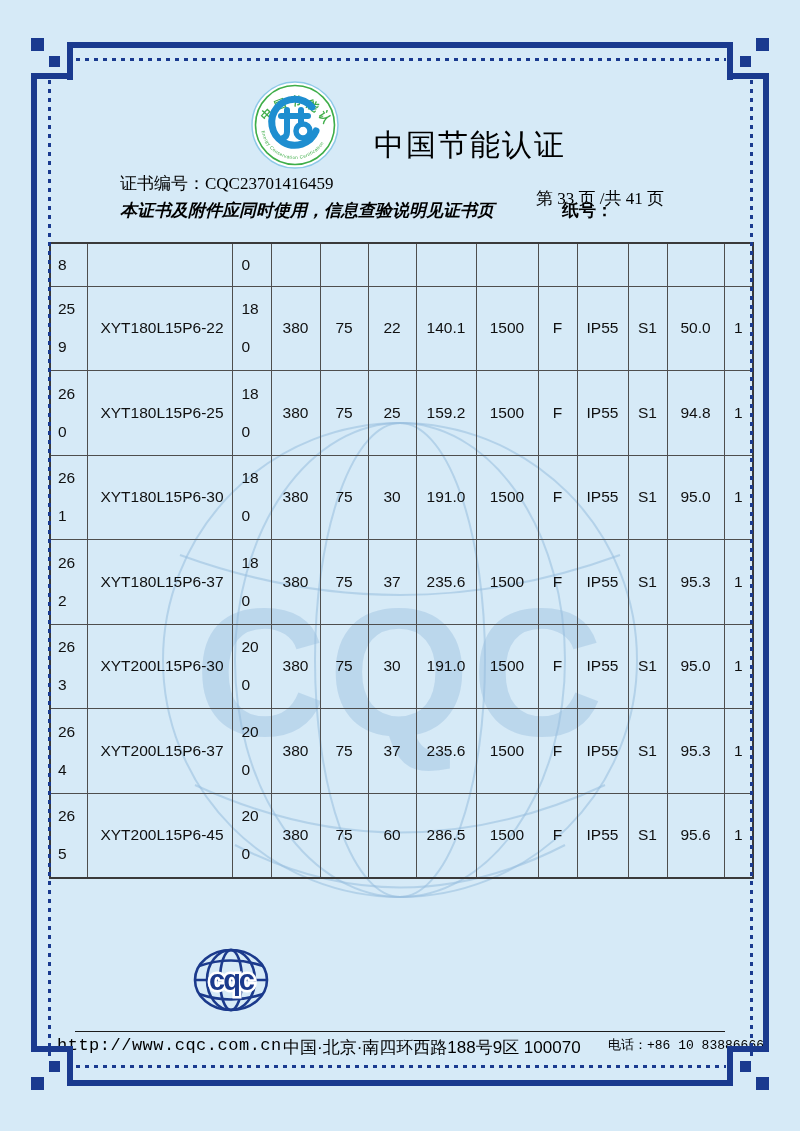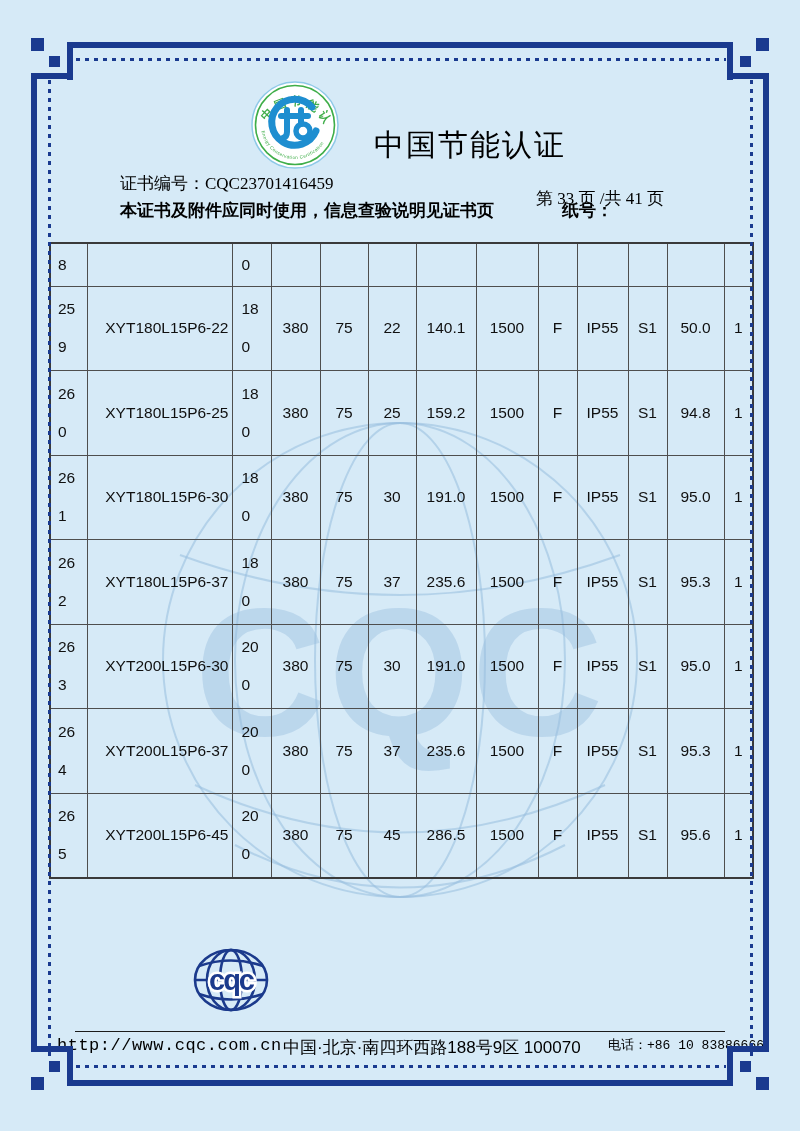--- a/index.html
+++ b/index.html
@@ -26,21 +26,21 @@
     font-size:30px;letter-spacing:2px;color:#000;
     white-space:nowrap;
   }
   .serifline{
     font-family:"Liberation Serif","DejaVu Serif",serif;
     font-size:17px;color:#000;white-space:nowrap;
   }
   #cert-line{left:120px;top:172px;}
   #page-info{left:536px;top:172px;margin-top:15px;}
   .boldline{font-size:17px;font-weight:bold;color:#000;white-space:nowrap;}
-  #notice-line{left:120px;top:199px;}
+  #notice-line{left:120px;top:199px;font-style:italic;}
   #paper-label{left:562px;top:199px;}
   
   #watermark{left:150px;top:405px;width:500px;height:510px;z-index:1;pointer-events:none;}
   
   #spec-table{
     left:49px;top:242px;z-index:2;
     border-collapse:collapse;table-layout:fixed;
     width:703px;
   }
   #spec-table td{
@@ -53,21 +53,21 @@
   #spec-table{border:2px solid #3a3a3a;}
   #spec-table tr{height:84.5px;}
   #spec-table tr.partial-row{height:43px;}
   #spec-table td.col-no{
     text-align:left;padding-left:7px;line-height:38px;
   }
   #spec-table td.col-frame{
     text-align:left;padding-left:9px;line-height:38px;
   }
   #spec-table td.col-model{
-    text-align:right;padding-left:8px;
+    text-align:center;padding-left:8px;
   }
   
   #cqc-logo{left:192px;top:946px;width:78px;height:68px;}
   #org-name{
     left:282px;top:952px;
     font-size:37px;letter-spacing:9px;color:#000;white-space:nowrap;
   }
   #footer-rule{
     left:75px;top:1031px;width:650px;height:0;
     border-top:1.5px solid #1b1b1b;
@@ -288,21 +288,21 @@
           <td>S1</td>
           <td>95.3</td>
           <td>1</td>
         </tr>
         <tr>
           <td class="col-no">26<br>5</td>
           <td class="col-model">XYT200L15P6-45</td>
           <td class="col-frame">20<br>0</td>
           <td>380</td>
           <td>75</td>
-          <td>45</td>
+          <td>60</td>
           <td>286.5</td>
           <td>1500</td>
           <td>F</td>
           <td>IP55</td>
           <td>S1</td>
           <td>95.6</td>
           <td>1</td>
         </tr>
       </tbody>
   </table>

